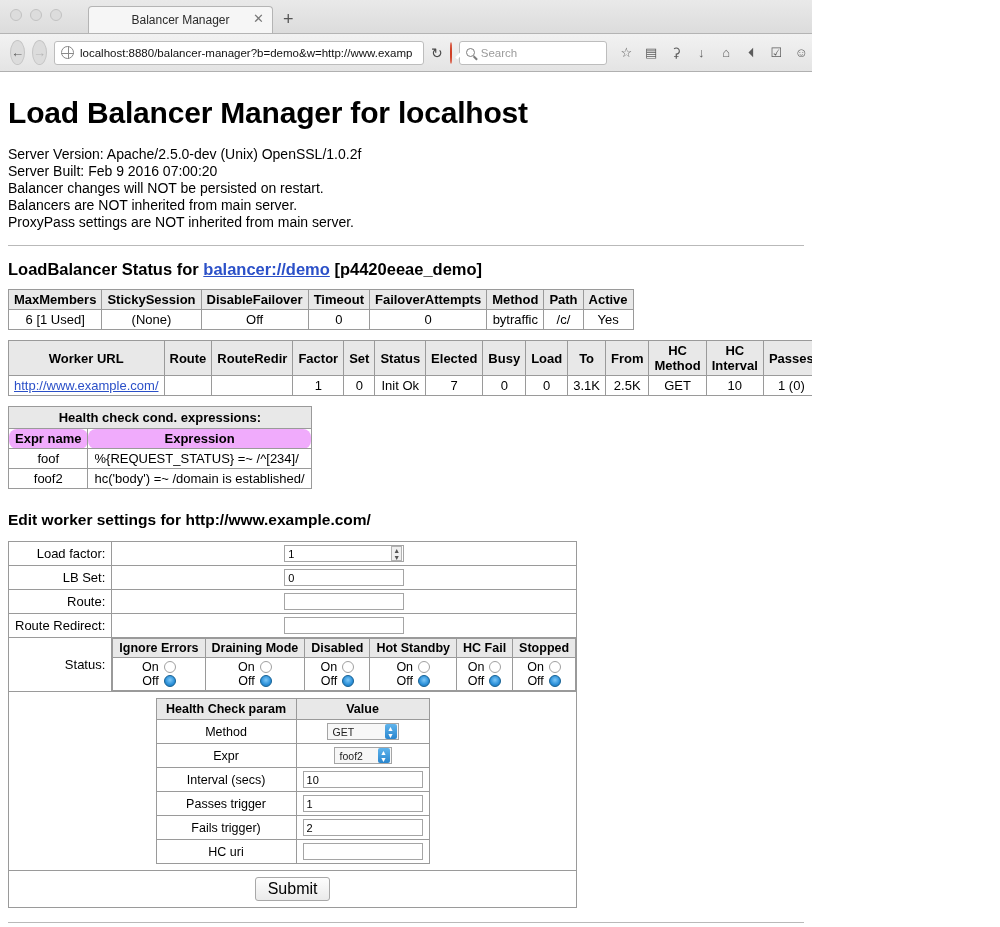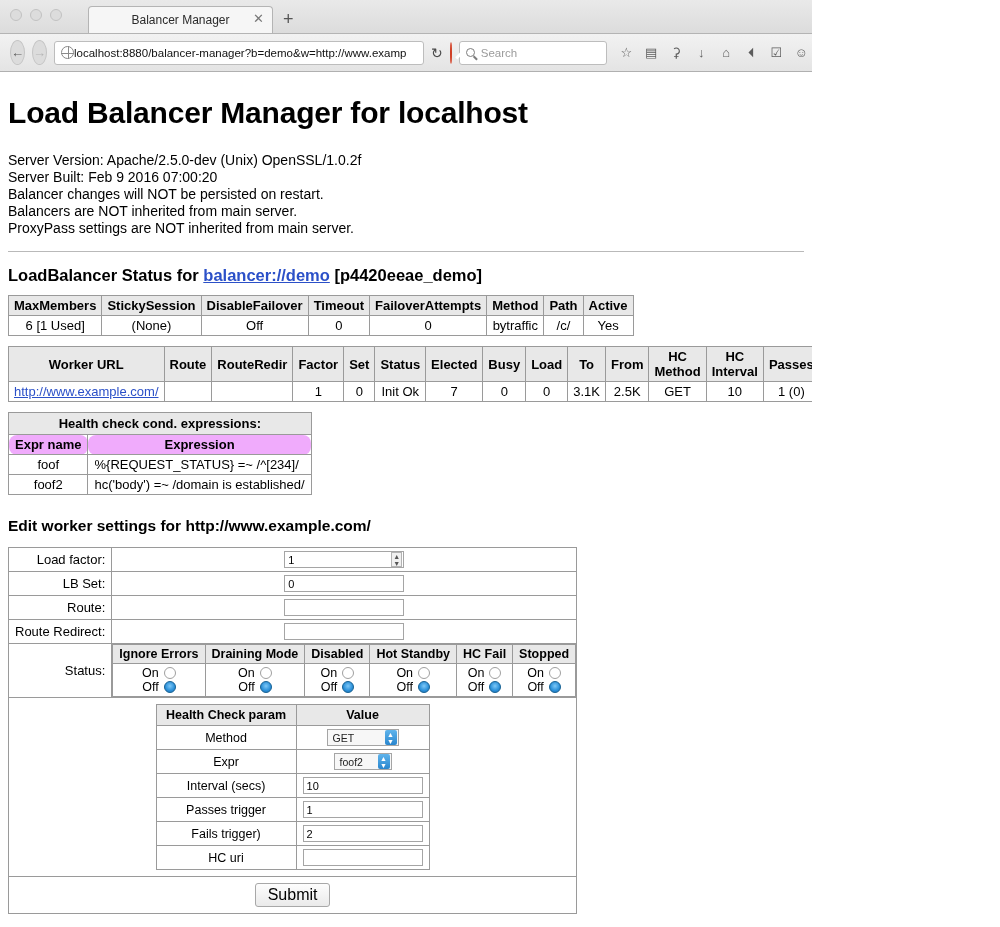--- a/index.html
+++ b/index.html
@@ -43,21 +43,21 @@
   .nav-circle {
     width: 25px; height: 25px; border-radius: 50%;
     background: #dcdcdc; border: 1px solid #c4c4c4;
     display: flex; align-items: center; justify-content: center;
     color: #5a5a5a; font-size: 13px;
   }
   .nav-circle.dim { color: #b5b5b5; }
   .urlbar {
     flex: 0 0 370px; height: 24px;
     background: #fff; border: 1px solid #bdbdbd; border-radius: 3px;
-    display: flex; align-items: center; padding: 0 6px; 
+    display: flex; align-items: center; padding: 0 6px; gap: 6px;
     font-size: 11.5px; color: #111;
     overflow: hidden; white-space: nowrap; text-align: right;
   }
   .globe {
     width: 13px; height: 13px; border-radius: 50%;
     border: 1.5px solid #8a8a8a; position: relative; flex: none;
   }
   .globe:before { content:""; position:absolute; left:50%; top:-1.5px; width:0; height:13px; border-left:1.5px solid #8a8a8a; }
   .globe:after { content:""; position:absolute; top:50%; left:-1.5px; height:0; width:13px; border-top:1.5px solid #8a8a8a; }
   .url-text { overflow: hidden; text-overflow: clip; }
@@ -80,21 +80,21 @@
   .mag:after { content:""; position:absolute; right:-4px; bottom:-3px; width:5px; height:1.6px; background:#7d7d7d; transform: rotate(45deg); }
   .tbicons { display: flex; align-items: center; gap: 8px; margin-left: 4px; }
   .tbicon { width: 17px; height: 17px; color: #5c5c5c; display:flex; align-items:center; justify-content:center; font-size: 13px; }
   .hamburger { width: 18px; display:flex; flex-direction:column; gap:3px; }
   .hamburger span { display:block; height:2px; background:#4c4c4c; }
   .grid-icon { display:grid; grid-template-columns: repeat(3, 4px); grid-template-rows: repeat(3, 4px); gap:1.5px; }
   .grid-icon i { background:#4c4c4c; display:block; }
 
   
   .page { padding: 18px 8px 0 8px; color: #000; }
-  h1 { font-size: 30px; font-weight: bold; margin: 6px 0 22px 0; letter-spacing: -0.2px; }
+  h1 { font-size: 30px; font-weight: bold; margin: 6px 0 16px 0; letter-spacing: -0.2px; }
   .srvinfo { font-size: 14px; line-height: 17px; margin-bottom: 14px; }
   hr.rule { border: none; border-top: 1px solid #b9b9b9; margin: 10px 0 14px 0; }
   h3 { font-size: 16.5px; margin: 0 0 10px 0; }
   h3 a { color: #2b50c8; }
   h4 { font-size: 15.5px; margin: 22px 0 12px 0; }
 
   table.info { border-collapse: collapse; font-size: 13px; margin-bottom: 10px; }
   table.info th, table.info td {
     border: 1px solid #9a9a9a;
     padding: 2px 5px;

